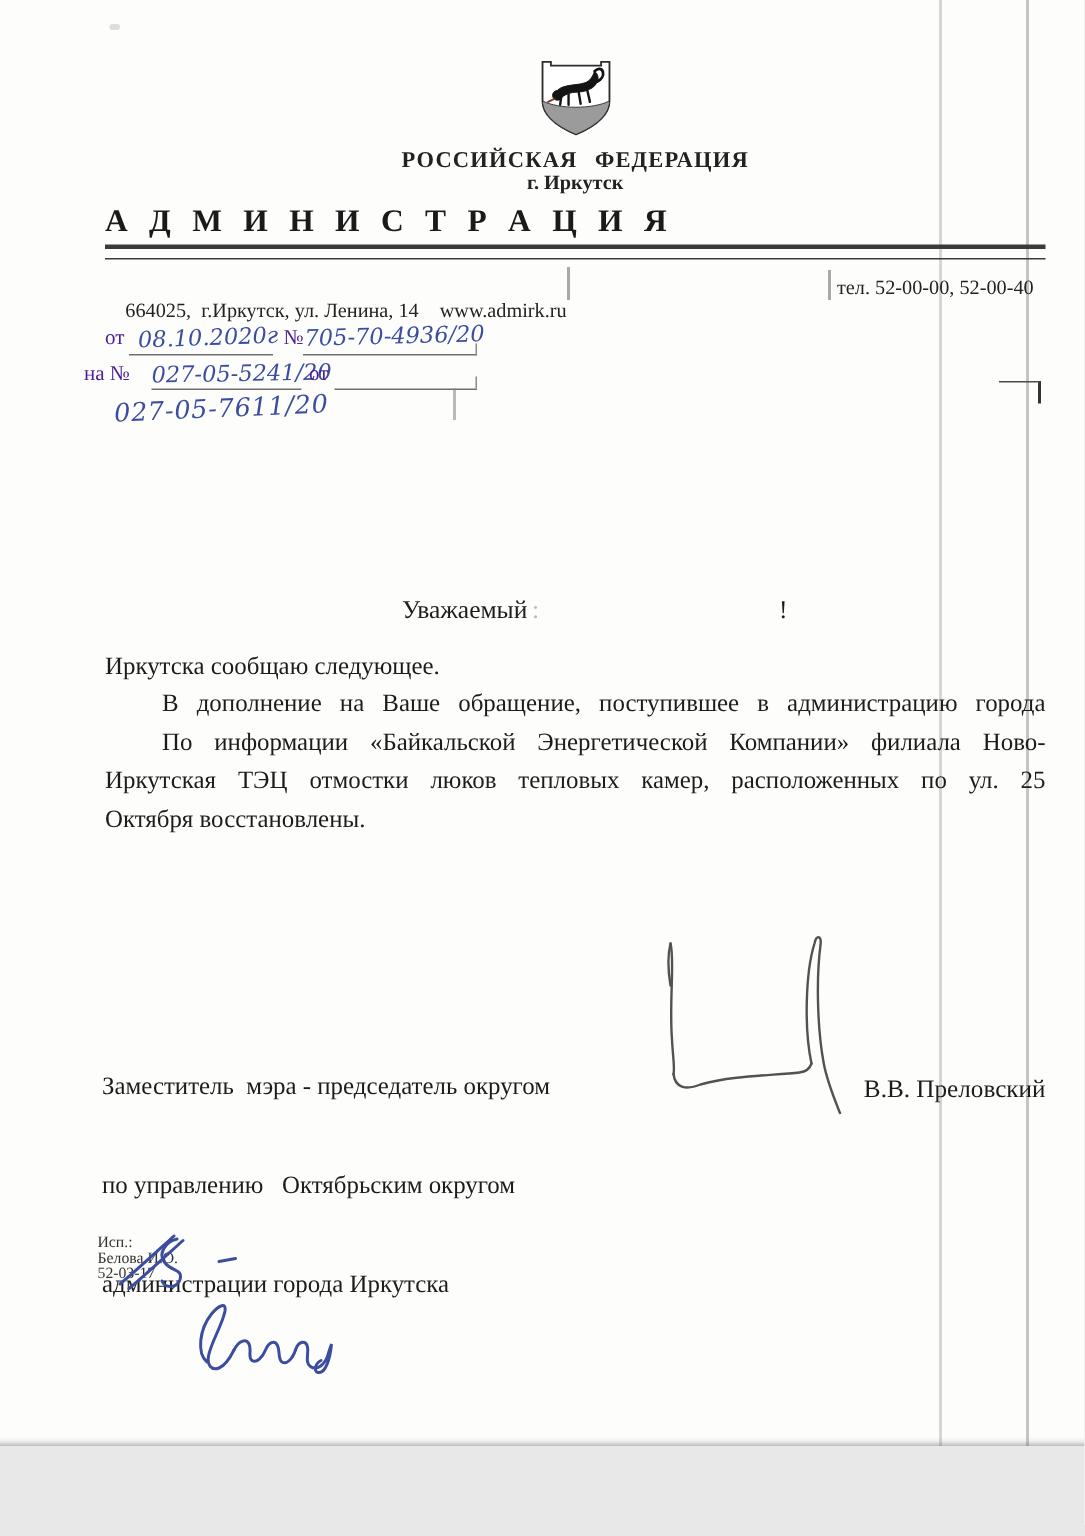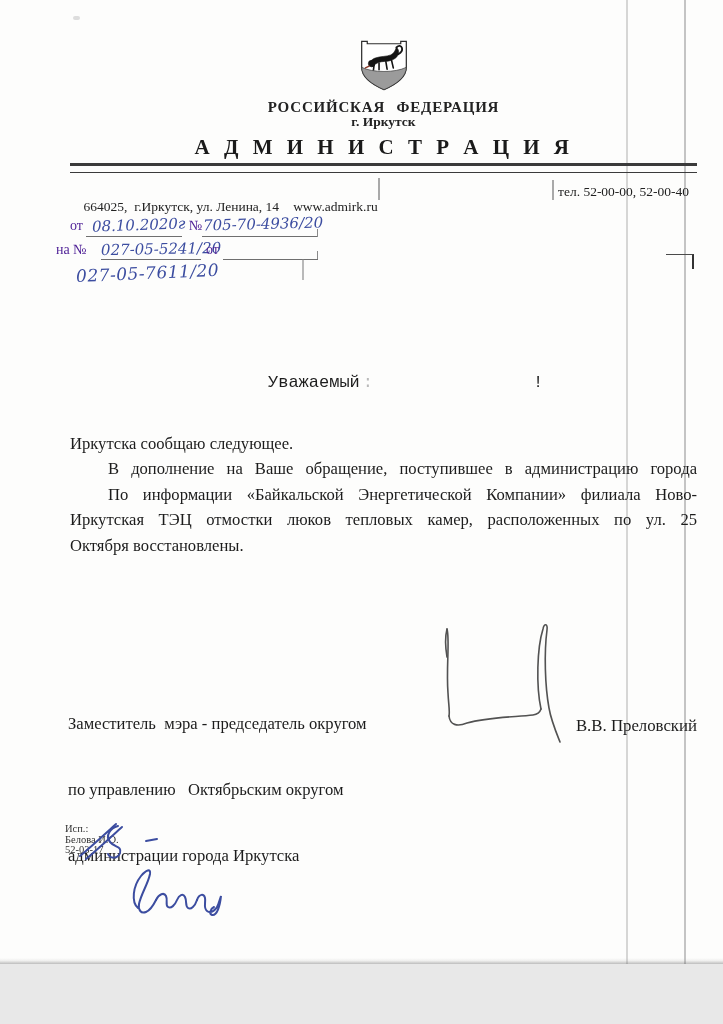--- a/index.html
+++ b/index.html
@@ -14,21 +14,21 @@
   .vline.b{left:684px; background:rgba(140,140,140,.5);}
   .bottom-shadow{position:absolute; left:0; right:0; bottom:0; height:6px;
     background:linear-gradient(to top, rgba(110,110,110,.45), rgba(160,160,160,.15) 55%, transparent);}
   .speck{position:absolute; left:73px; top:16px; width:7px; height:4px; background:#ddd; border-radius:2px;}
   
   .crest{position:absolute; left:353px; top:37px; width:62px; height:60px;}
   .hdr-country{position:absolute; left:70px; top:99px; width:627px; text-align:center;
     font-weight:bold; font-size:15px; letter-spacing:.8px; word-spacing:7px; color:#222;}
   .hdr-city{position:absolute; left:70px; top:114px; width:627px; text-align:center;
     font-weight:bold; font-size:13.5px; color:#222;}
-  .hdr-org{position:absolute; left:70px; top:135px; width:627px; text-align:center;
+  .hdr-org{position:absolute; left:70px; top:135px; width:627px; 
     font-weight:bold; font-size:21px; letter-spacing:3.5px; word-spacing:2px; color:#1a1a1a; white-space:pre;}
   .rule{position:absolute; left:70px; top:163px; width:627px; height:6px;
     border-top:3px solid #3b3b3b; border-bottom:1.5px solid #3b3b3b;}
   
   .contact-left{position:absolute; left:70px; top:183px; font-size:13.5px; color:#222; white-space:pre;}
   .contact-site{margin-left:14px;}
   .contact-right{position:absolute; left:558px; top:184px; font-size:13.5px; color:#222; white-space:pre;}
   .tick{position:absolute; width:1.5px; background:#a9a9a9;}
   .tick.t1{left:378px; top:178px; height:22px;}
   .tick.t2{left:552px; top:180px; height:20px;}
@@ -41,21 +41,21 @@
     color:#3c4da0; white-space:nowrap;}
   .hw1{position:absolute; left:92px; top:216px; font-size:15px; transform:rotate(-2deg);}
   .hw2{position:absolute; left:203px; top:215px; font-size:15px; transform:rotate(-1.5deg);}
   .hw3{position:absolute; left:101px; top:240px; font-size:15px; transform:rotate(-1deg);}
   .hw4{position:absolute; left:76px; top:263px; font-size:17px; transform:rotate(-2.5deg); letter-spacing:.5px;}
   .stub{position:absolute; left:302px; top:259px; width:1.5px; height:21px; background:rgba(130,130,130,.55);}
   
   .corner-mark{position:absolute; left:666px; top:254px; width:26px; height:14px;
     border-top:1.5px solid #4a4a4a; border-right:2.5px solid #333;}
   
-  .salutation{position:absolute; left:70px; top:373px; width:627px; font-size:17px; color:#1d1d1d;font-family:Liberation Mono, monospace;}
+  .salutation{position:absolute; left:70px; top:397px; width:627px; font-size:17px; color:#1d1d1d;}
   .salutation .lead{padding-left:198px;}
   .faint-colon{color:#b9b9b9; margin-left:3px;}
   .sal-gap{display:inline-block; width:160px;}
   .body-text{position:absolute; left:70px; top:431px; width:627px;
     font-size:16.6px; line-height:25.4px; color:#1c1c1c;}
   .bline{text-align:justify;}
   .bline.jl{text-align-last:justify;}
   .bline.ind{text-indent:38px;}
   
   .sig-svg{position:absolute; left:430px; top:598px; width:145px; height:152px;}

